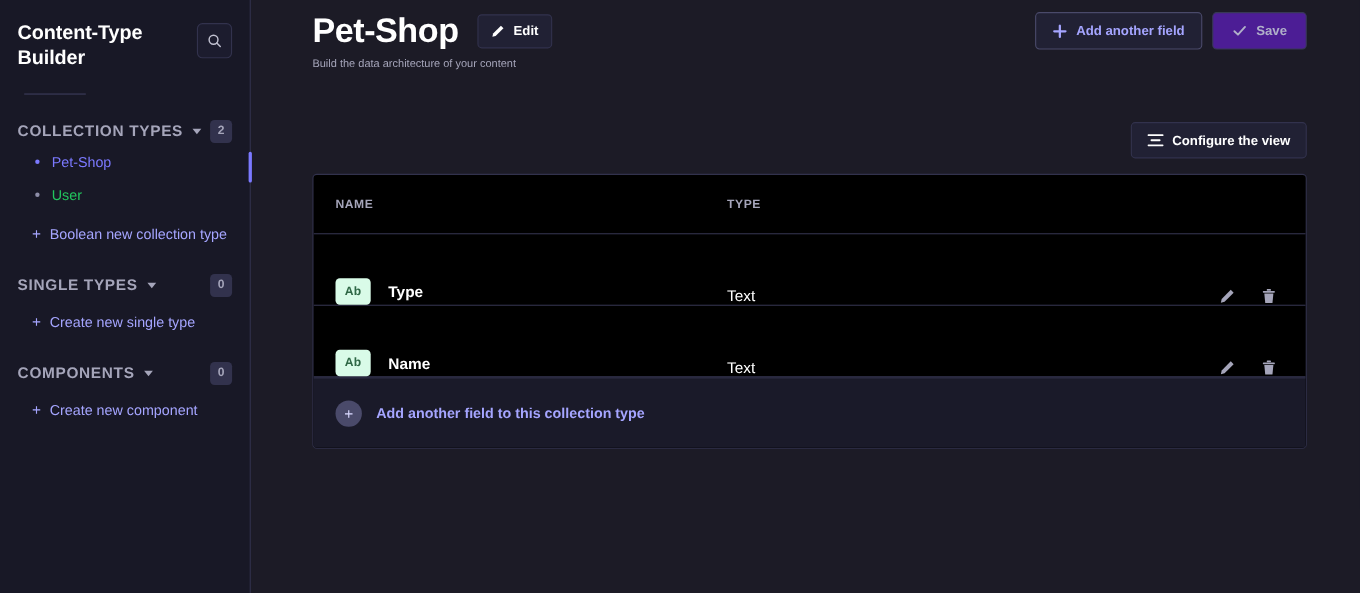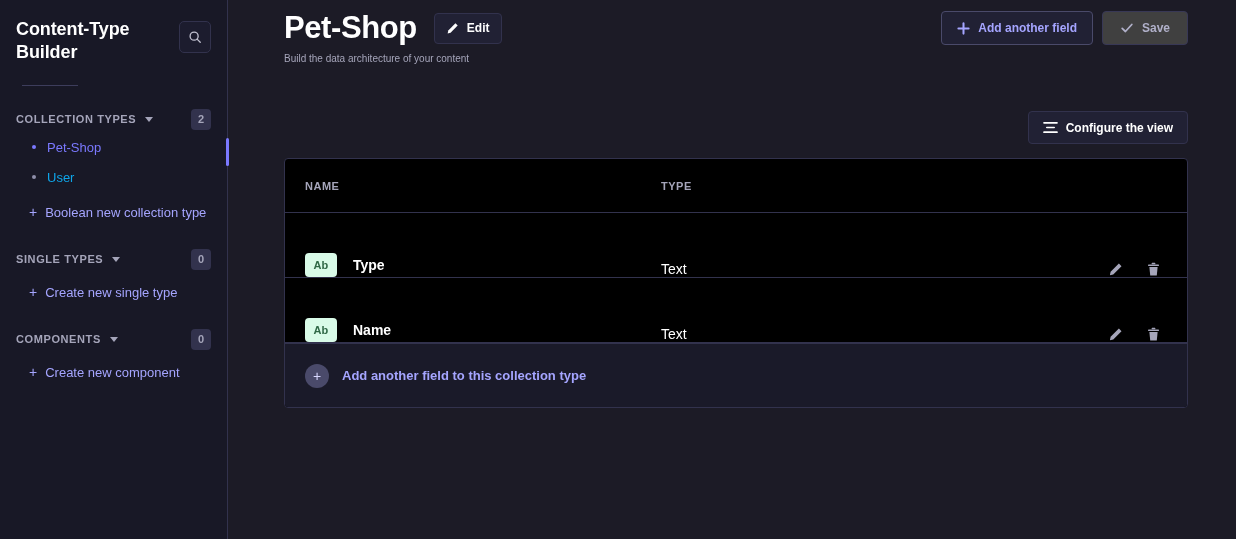--- a/index.html
+++ b/index.html
@@ -78,21 +78,21 @@
     margin-top: 20px;
   }
 
   .group-head-left {
     display: flex;
     align-items: center;
     gap: 9px;
   }
 
   .group-label {
-    font-size: 11px;
+    font-size: 14px;
     font-weight: bold;
     letter-spacing: 0.6px;
     color: #a5a5ba;
   }
 
   .caret {
     width: 0;
     height: 0;
     border-left: 4.5px solid transparent;
     border-right: 4.5px solid transparent;
@@ -126,21 +126,21 @@
 
   .nav-bullet {
     width: 4px;
     height: 4px;
     border-radius: 50%;
     background: #8e8ea9;
     flex: none;
   }
   .nav-item.active .nav-bullet { background: #7b79ff; }
   .nav-item.active .nav-label { color: #7b79ff; font-weight: normal; }
-  .nav-label { color: #0ea5e9; }
+  .nav-label { color: #22c55e; }
 
   .active-indicator {
     position: absolute;
     left: 226px;
     top: 138px;
     width: 2.5px;
     height: 28px;
     background: #7b79ff;
     border-radius: 2px;
     z-index: 3;
@@ -219,21 +219,21 @@
   }
   .btn-edit { height: 31px; padding: 0 11px; }
   .btn-add {
     color: #a5a5ff;
     border-color: #4a4a6a;
     background: #212134;
     height: 34px;
     padding: 0 15px;
   }
   .btn-save {
-    background: #404040;
+    background: #4c1d95;
     border-color: #383856;
     color: #b0b0c9;
     height: 34px;
     padding: 0 17px;
     justify-content: center;
   }
 
   .subtitle {
     padding: 7px 0 0 56px;
     font-size: 10px;

